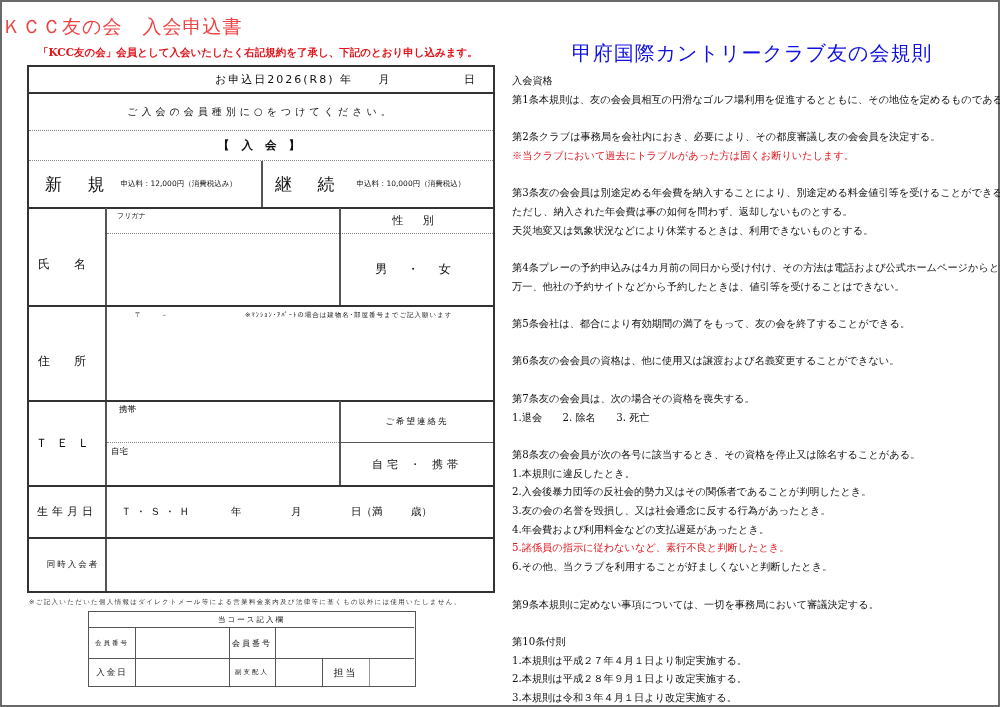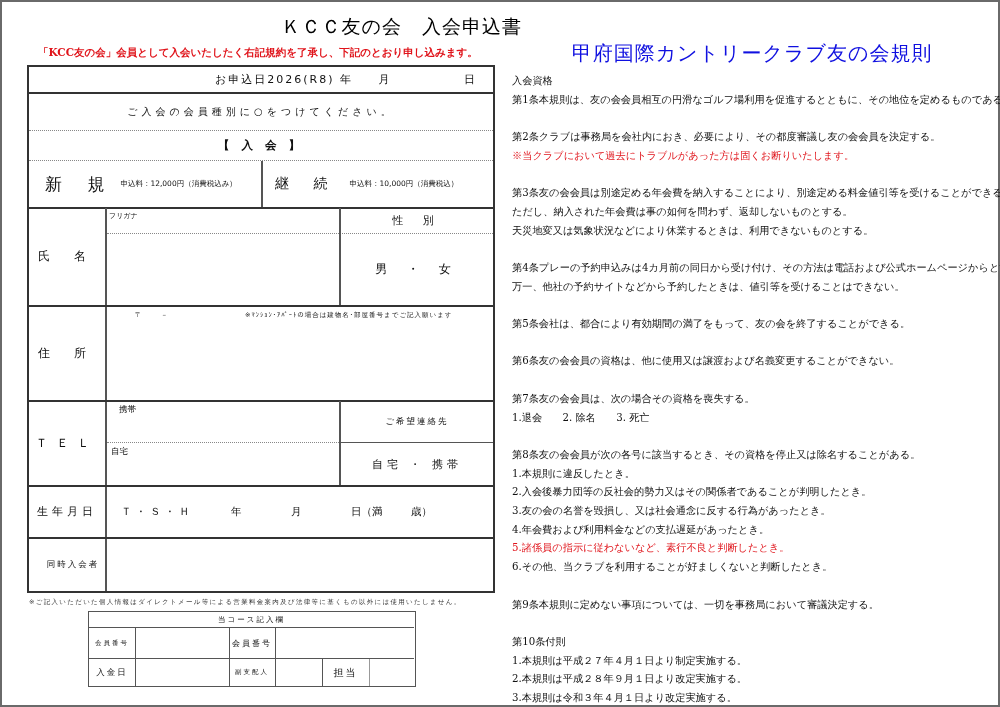--- a/index.html
+++ b/index.html
@@ -1,30 +1,30 @@
 <!DOCTYPE html>
 <html><head>
 <meta charset="utf-8">
 <style>
   * { box-sizing: border-box; margin: 0; padding: 0; }
   html, body { width: 1000px; height: 707px; background: #ffffff; overflow: hidden; }
   body { position: relative; font-family: "DejaVu Sans", "Liberation Sans", sans-serif; color: #111; }
   .page { position: absolute; left: 0; top: 0; width: 1000px; height: 707px; border: 2px solid #6a6a6a; background: #fff; }
 
   
-  .form-title { position: absolute; left: 0; top: 12px; width: 520px; text-align: right; font-family: "DejaVu Serif", "Liberation Serif", serif; font-size: 19px; letter-spacing: 1px; color: #000000; }
+  .form-title { position: absolute; left: 0; top: 12px; width: 520px; text-align: left; font-family: "DejaVu Serif", "Liberation Serif", serif; font-size: 19px; letter-spacing: 1px; color: #ef4444; }
   .form-subtitle { position: absolute; left: 36px; top: 44px; width: 470px; text-align: left; font-family: "DejaVu Serif", "Liberation Serif", serif; font-size: 10.5px; font-weight: bold; color: #e0141b; white-space: nowrap; }
 
   .form { position: absolute; left: 25px; top: 63px; width: 468px; height: 528px; border: 2px solid #333; }
   .cell { position: absolute; display: flex; align-items: center; justify-content: center; font-size: 11px; color: #111; white-space: nowrap; }
   .hline { position: absolute; height: 0; border-top: 1px solid #555; }
   .hline.thick { border-top: 2px solid #333; }
   .hline.dotted { border-top: 1px dotted #888; }
   .vline { position: absolute; width: 0; border-left: 2px solid #555; }
-  .label-big { font-size: 13px; letter-spacing: 10px; }
+  .label-big { font-size: 13px; letter-spacing: 10px; margin-top: 8px; }
   .spaced { letter-spacing: 4px; }
 
   
   .privacy-note { position: absolute; left: 27px; top: 596px; font-size: 6.5px; color: #333; letter-spacing: 1.3px; white-space: nowrap; }
 
   
   .office { position: absolute; left: 86px; top: 609px; width: 328px; height: 76px; border: 1.5px solid #555; }
   .office .cell { font-size: 8px; letter-spacing: 2px; }
 
   
@@ -57,29 +57,29 @@
 
     <div class="cell spaced" style="left:0; top:64px; width:464px; height:29px; font-size:11.5px; font-weight:bold;">【 入 会 】</div>
     <div class="hline dotted" style="left:0; top:93px; width:464px;"></div>
 
     <div class="cell" style="left:0; top:94px; width:232px; height:46px; justify-content:flex-start; padding-left:16px;">
       <span style="font-size:17px; letter-spacing:10px;">新 規</span>
       <span style="font-size:7.5px; margin-left:6px;">申込料：12,000円（消費税込み）</span>
     </div>
     <div class="vline" style="left:232px; top:94px; height:46px;"></div>
     <div class="cell" style="left:234px; top:94px; width:230px; height:46px; justify-content:flex-start; padding-left:12px;">
-      <span style="font-size:14px; letter-spacing:10px;">継 続</span>
+      <span style="font-size:17px; letter-spacing:10px;">継 続</span>
       <span style="font-size:7.5px; margin-left:12px;">申込料：10,000円（消費税込）</span>
     </div>
     <div class="hline thick" style="left:0; top:140px; width:464px;"></div>
 
     <div class="vline" style="left:76px; top:141px; height:383px;"></div>
 
     <div class="cell label-big" style="left:0; top:141px; width:76px; height:97px; font-size:12px;">氏 名</div>
-    <div class="cell" style="left:78px; top:141px; width:232px; height:25px; justify-content:flex-start; align-items:flex-start; padding:3px 2px; font-size:7px;">
+    <div class="cell" style="left:78px; top:141px; width:232px; height:25px; justify-content:flex-start; align-items:flex-start; padding:3px 10px; font-size:7px;">
       <span>フリガナ</span>
     </div>
     <div class="hline dotted" style="left:78px; top:166px; width:386px;"></div>
     <div class="cell" style="left:78px; top:167px; width:232px; height:71px;"></div>
     <div class="vline" style="left:310px; top:141px; height:97px;"></div>
     <div class="cell spaced" style="left:312px; top:141px; width:152px; height:25px; font-size:11px; letter-spacing:8px;">性 別</div>
     <div class="cell" style="left:312px; top:167px; width:152px; height:71px; font-size:12px; letter-spacing:8px;">男 ・ 女</div>
     <div class="hline thick" style="left:0; top:238px; width:464px;"></div>
 
     <div class="cell label-big" style="left:0; top:239px; width:76px; height:94px; font-size:12px;">住 所</div>

